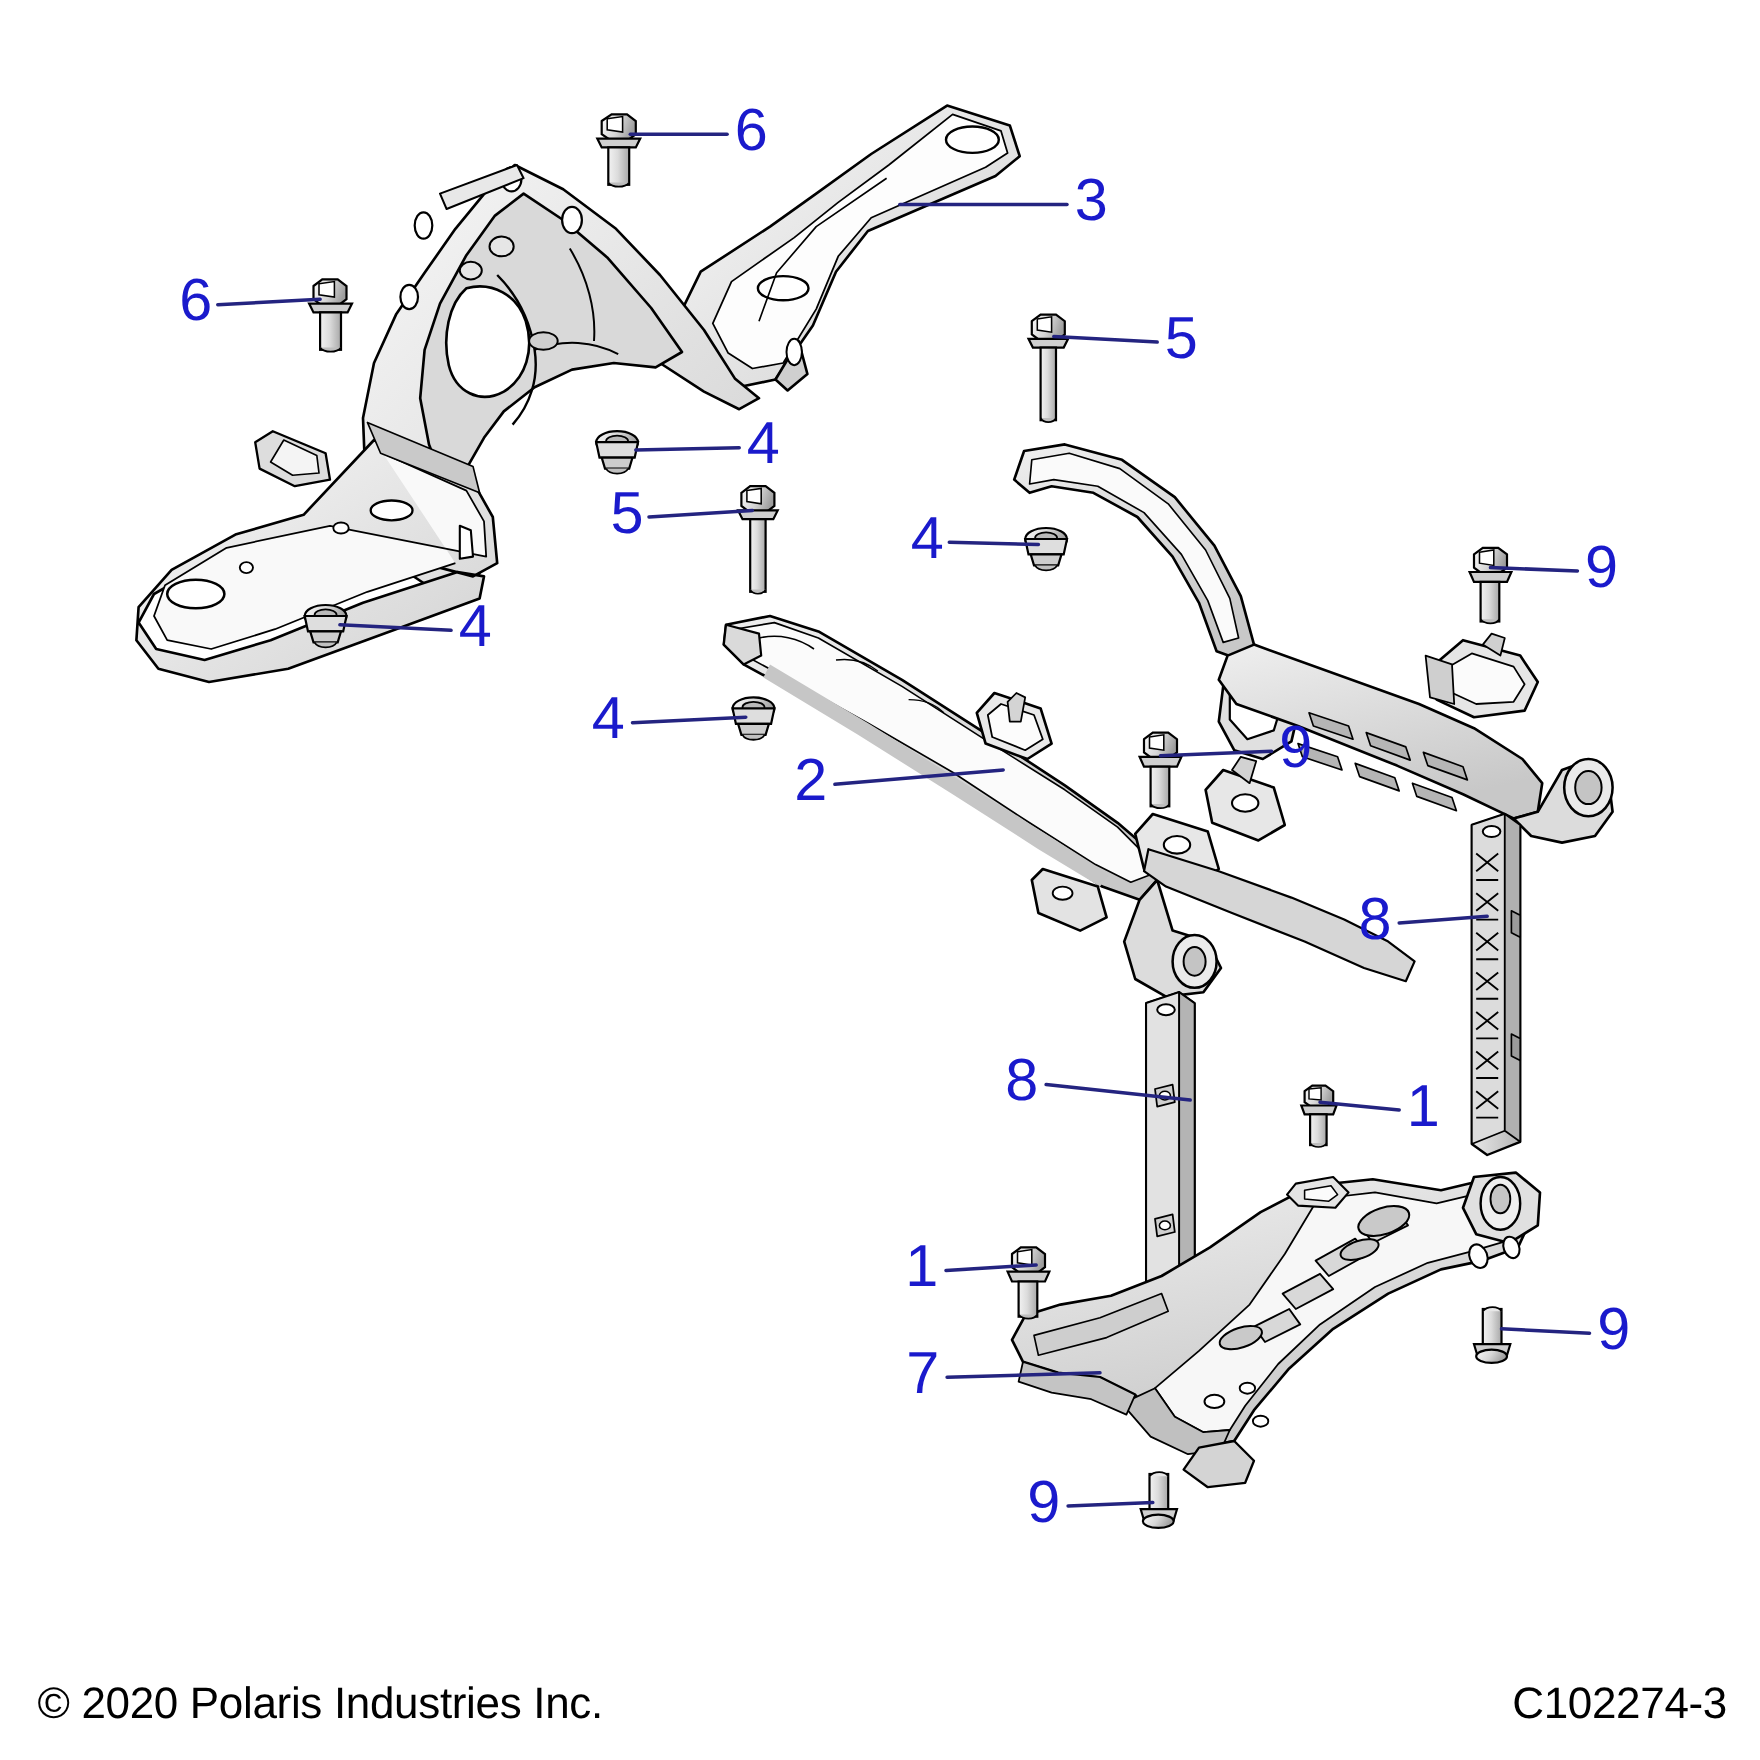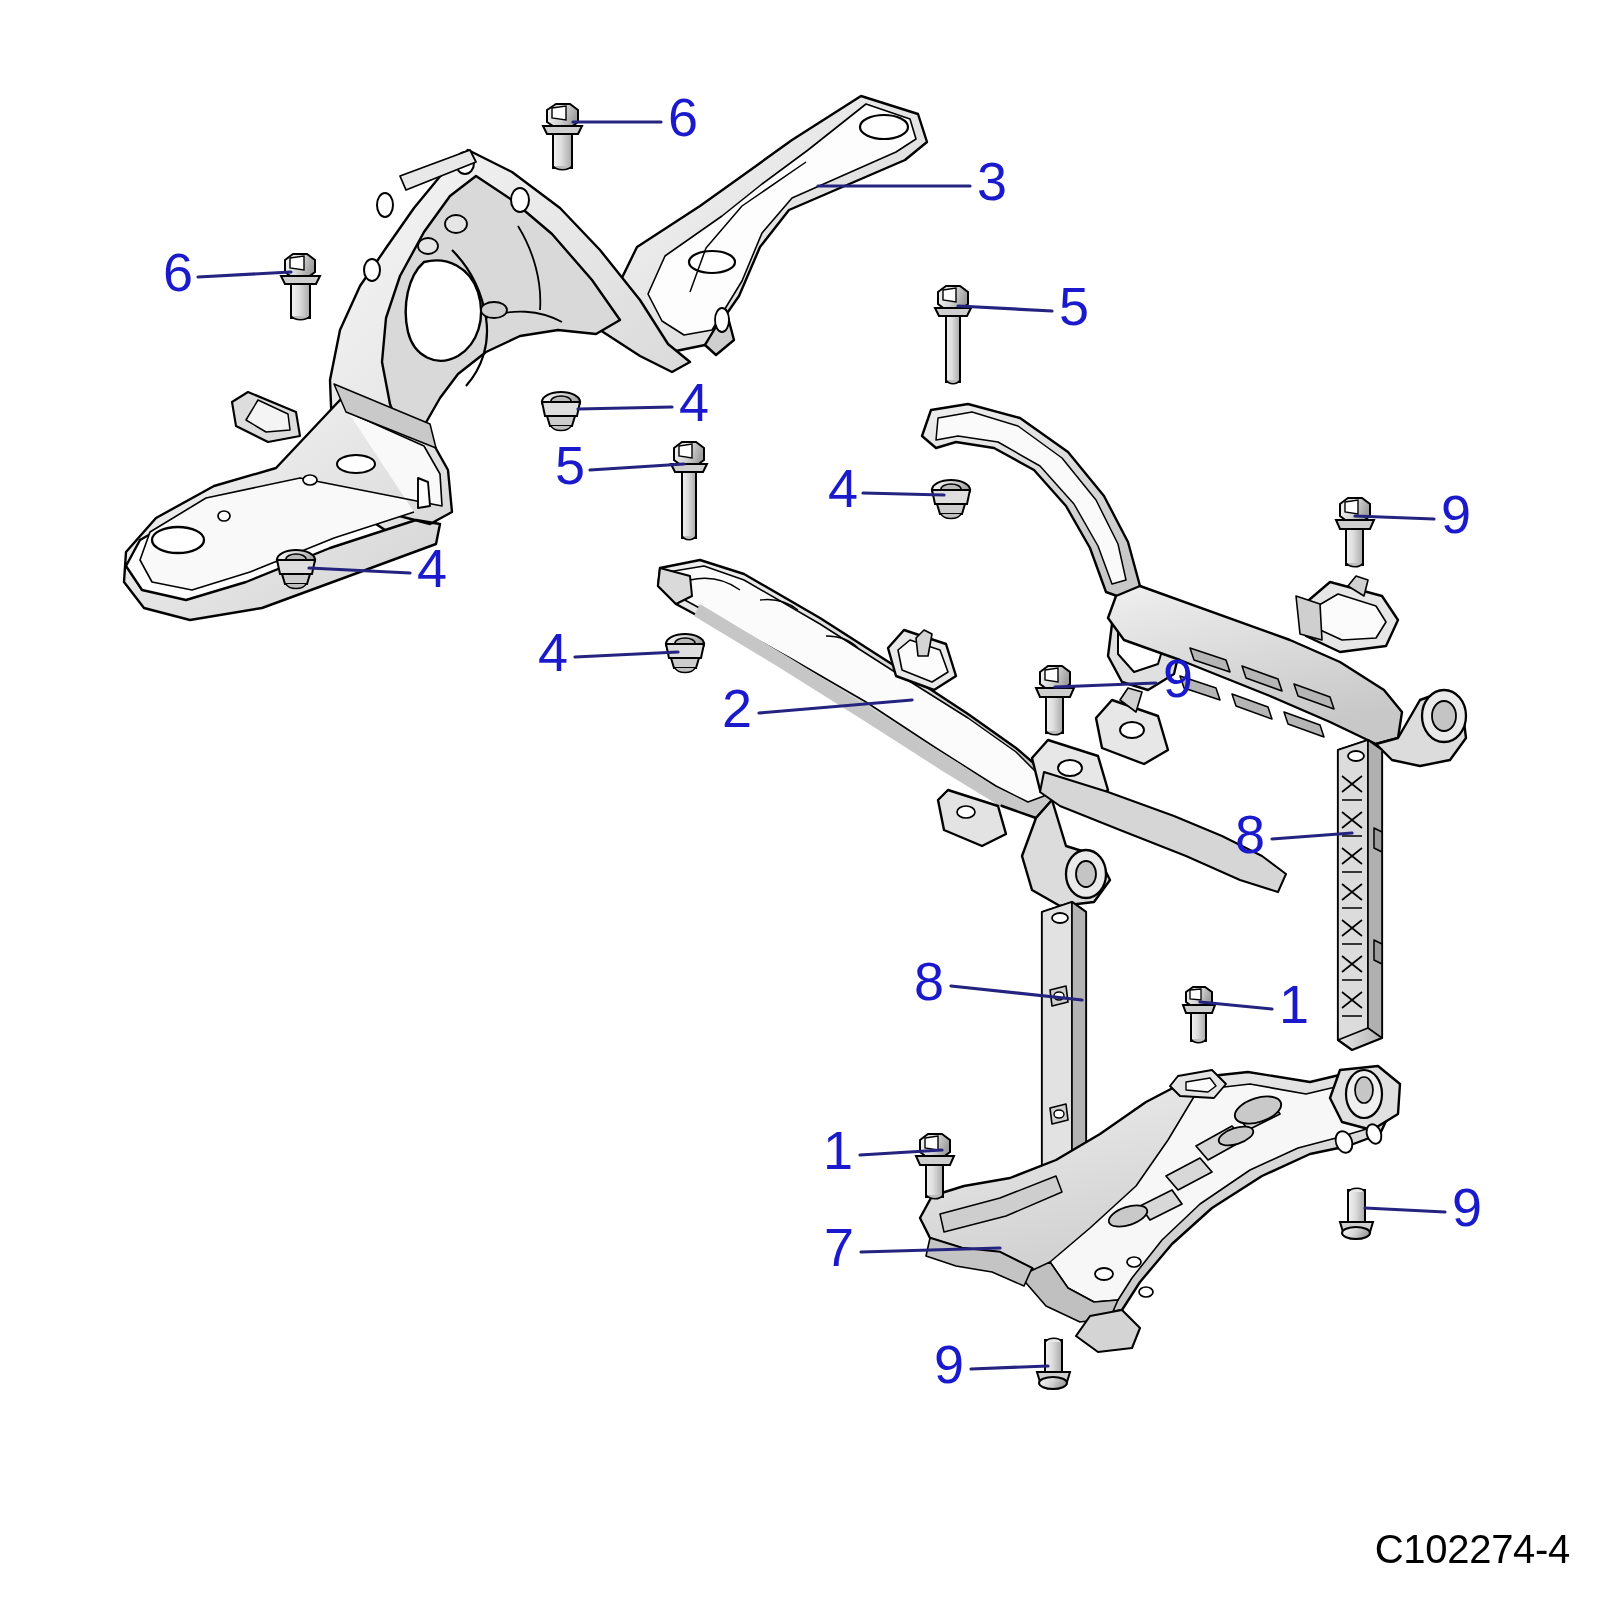--- a/index.html
+++ b/index.html
@@ -425,16 +425,17 @@
         <text x="1250" y="839" fill="#1a1acc" font-family="&quot;Liberation Sans&quot;, sans-serif" font-size="54" text-anchor="middle" dominant-baseline="middle">8</text>
         <text x="929" y="986" fill="#1a1acc" font-family="&quot;Liberation Sans&quot;, sans-serif" font-size="54" text-anchor="middle" dominant-baseline="middle">8</text>
         <text x="1294" y="1009" fill="#1a1acc" font-family="&quot;Liberation Sans&quot;, sans-serif" font-size="54" text-anchor="middle" dominant-baseline="middle">1</text>
         <text x="838" y="1155" fill="#1a1acc" font-family="&quot;Liberation Sans&quot;, sans-serif" font-size="54" text-anchor="middle" dominant-baseline="middle">1</text>
         <text x="1467" y="1212" fill="#1a1acc" font-family="&quot;Liberation Sans&quot;, sans-serif" font-size="54" text-anchor="middle" dominant-baseline="middle">9</text>
         <text x="839" y="1252" fill="#1a1acc" font-family="&quot;Liberation Sans&quot;, sans-serif" font-size="54" text-anchor="middle" dominant-baseline="middle">7</text>
         <text x="949" y="1369" fill="#1a1acc" font-family="&quot;Liberation Sans&quot;, sans-serif" font-size="54" text-anchor="middle" dominant-baseline="middle">9</text>
       </g>
   </svg>
 
-
-  <div class="footer" id="partnum">C102274-4</div>
+  <div class="footer" id="copyright">© 2020 Polaris Industries Inc.</div>
+
+  <div class="footer" id="partnum">C102274-3</div>
 
 </div>
 
 </body></html>

